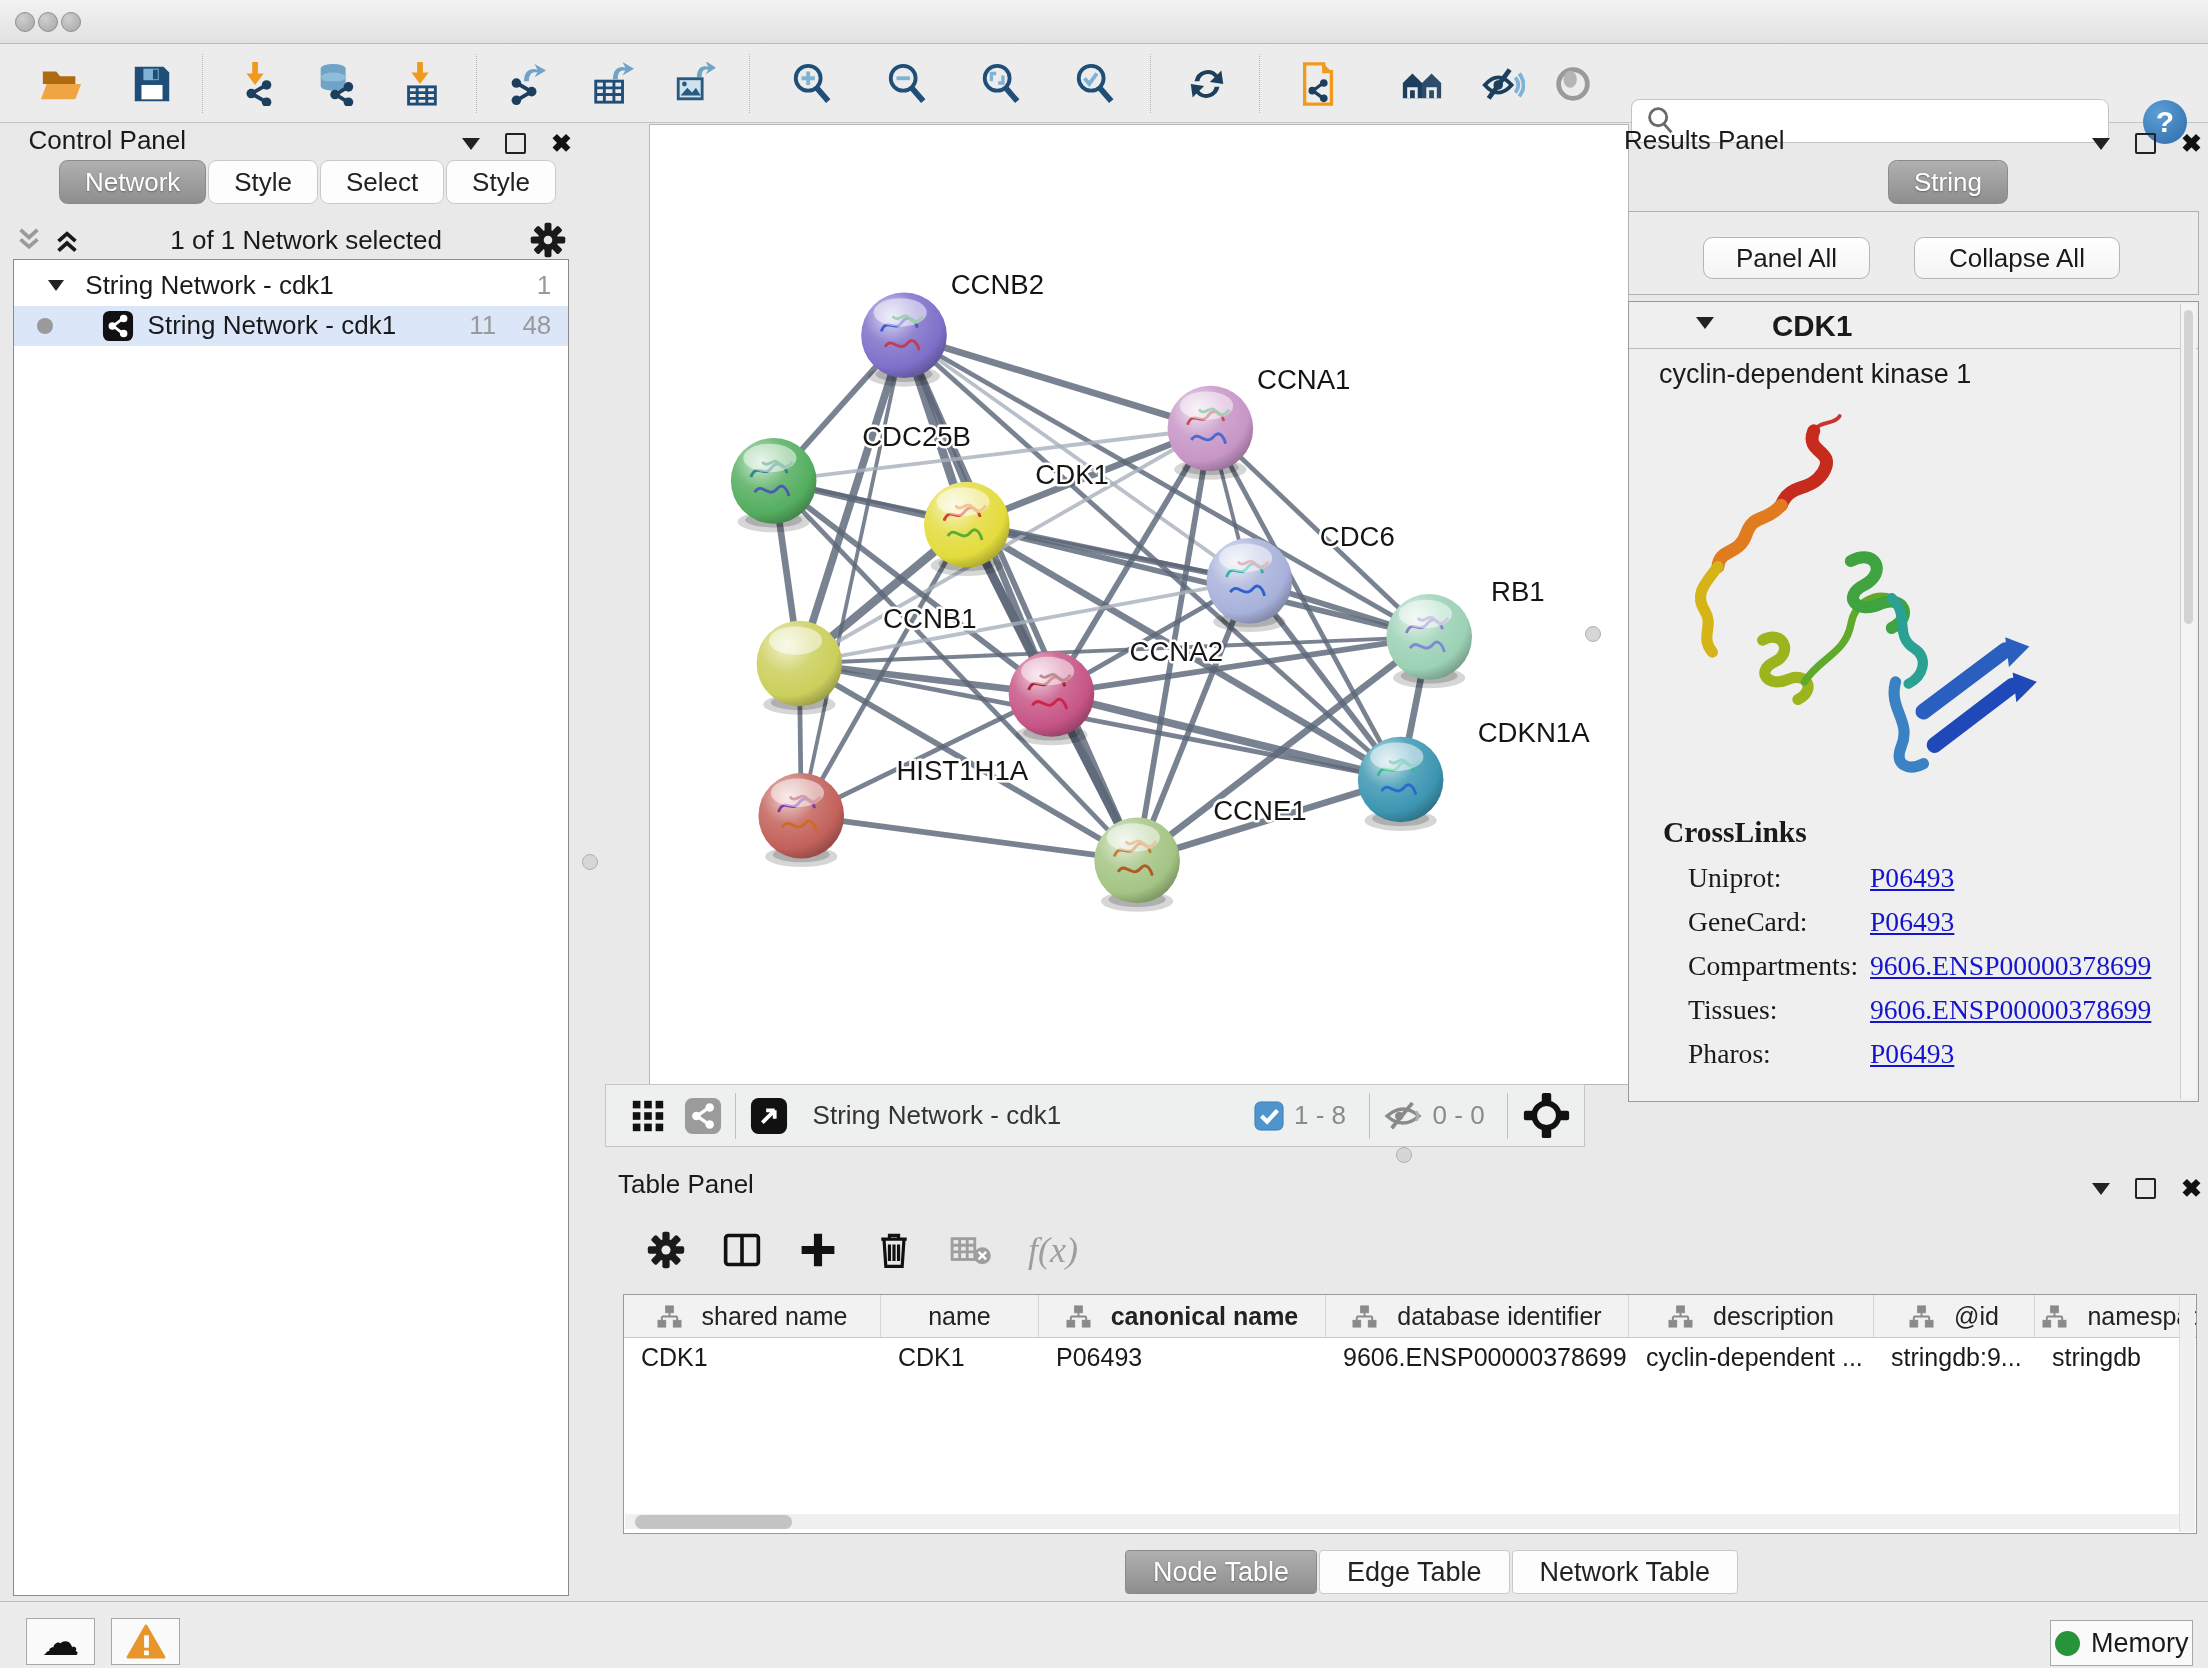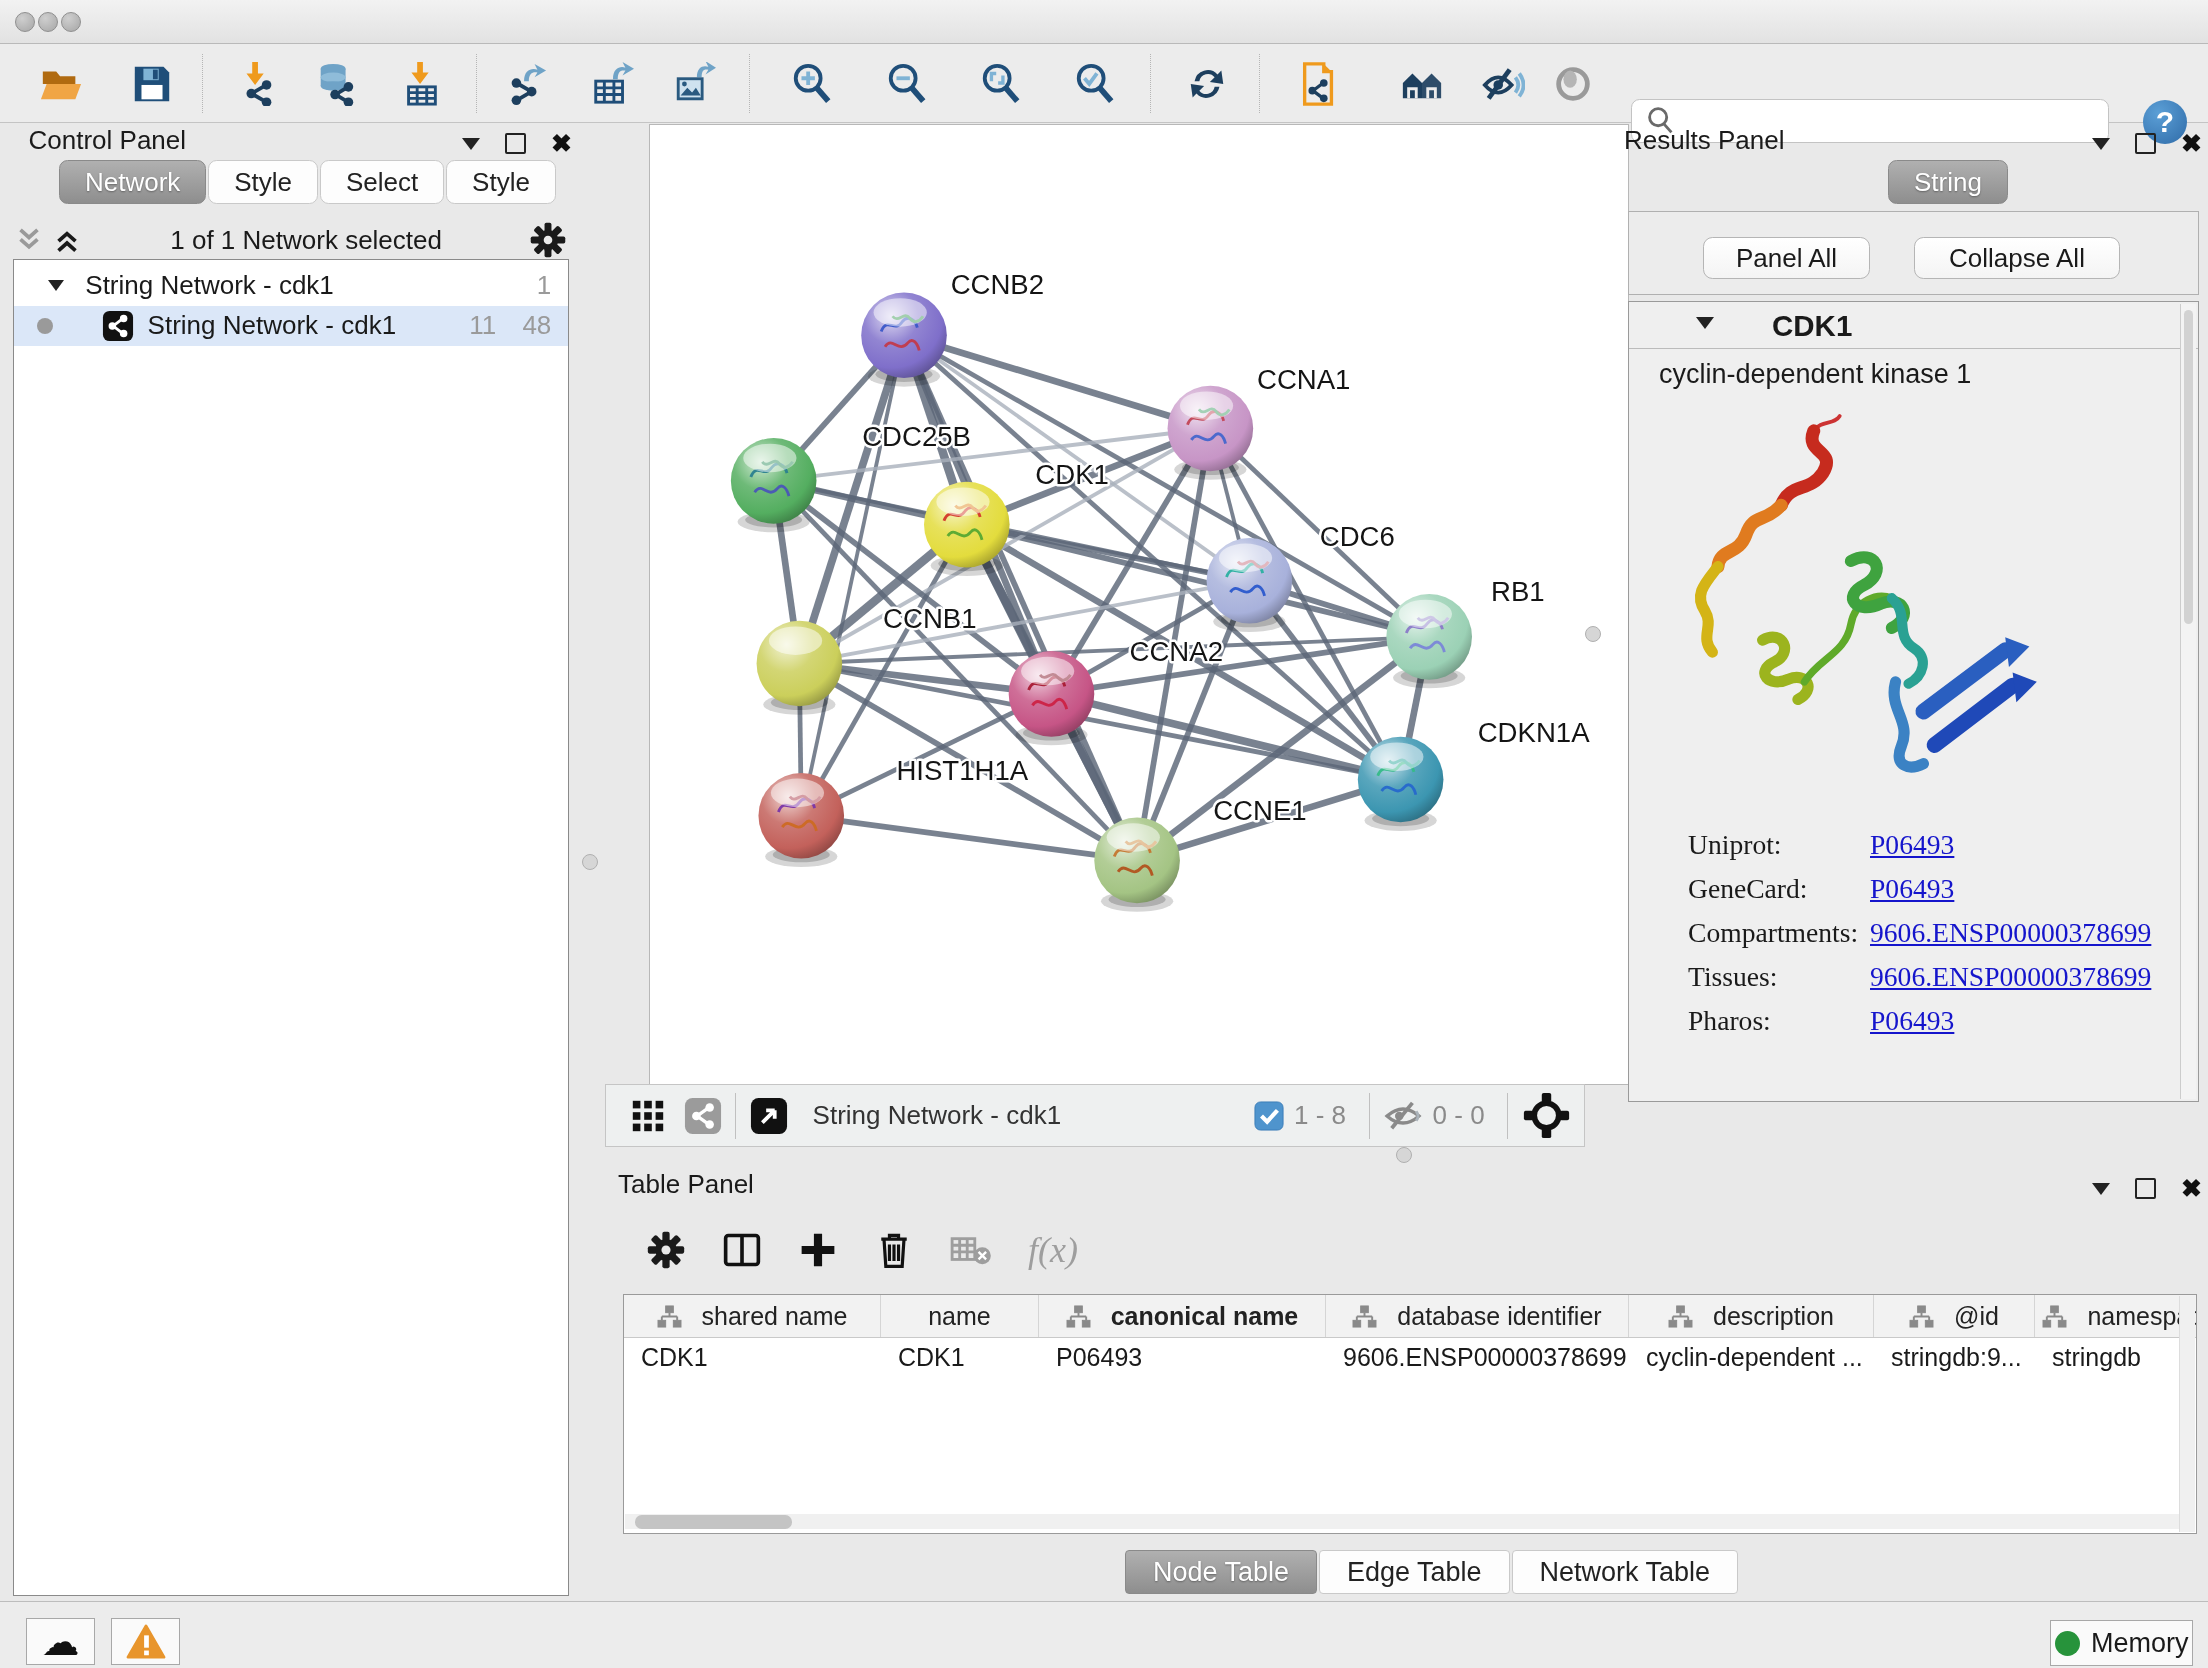--- a/index.html
+++ b/index.html
@@ -649,20 +649,21 @@
       <path d="M190 170 c26 -14 40 12 14 26 c-24 12 -8 32 18 20 c24 -10 36 14 12 26" stroke="#3fa33f" stroke-width="13"></path>
       <path d="M234 210 c20 18 2 40 24 54 c16 10 10 30 -6 38" stroke="#2aa193" stroke-width="11"></path>
       <path d="M238 300 c-8 30 18 42 6 70 c-8 20 8 26 24 18" stroke="#3b82c4" stroke-width="12"></path>
       <path d="M268 332 L356 266" stroke="#2a5fc0" stroke-width="17"></path>
       <path d="M280 368 L364 304" stroke="#1f49b8" stroke-width="17"></path>
     </g>
     <polygon points="356,252 382,262 360,284" fill="#2a5fc0"></polygon>
     <polygon points="364,290 390,300 368,322" fill="#1f49b8"></polygon>
   </svg>
   <div id="crosslinks">
+    <div class="xl-title">CrossLinks</div>
     <div id="xl-rows" style="margin-top:13.3px;width:495px">
         <div class="xl-row">
           <span class="xl-label">Uniprot:</span>
           <span class="xl-link">P06493</span>
         </div>
         <div class="xl-row">
           <span class="xl-label">GeneCard:</span>
           <span class="xl-link">P06493</span>
         </div>
         <div class="xl-row">

